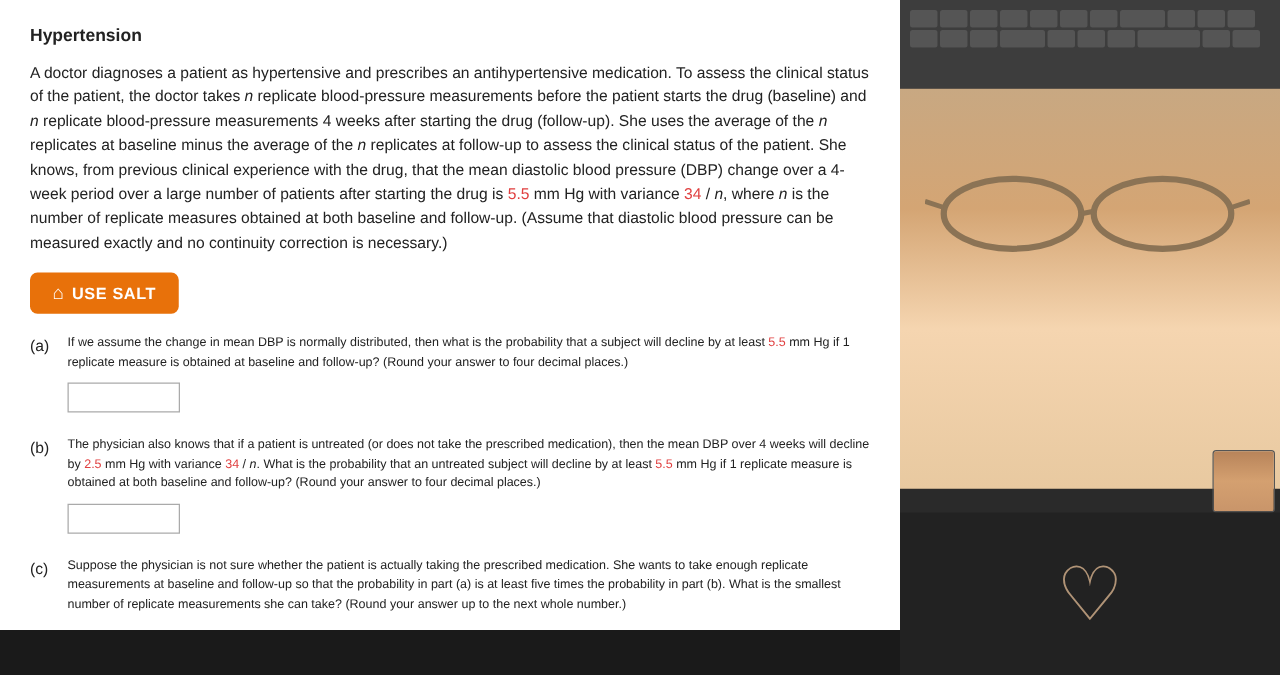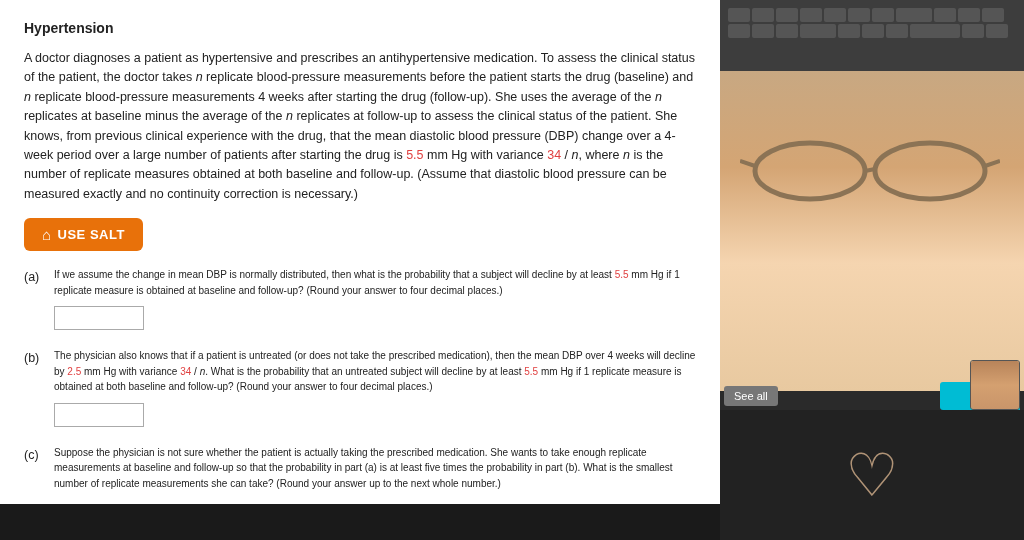--- a/index.html
+++ b/index.html
@@ -350,24 +350,20 @@
 
     <svg class="glasses" viewBox="0 0 260 80" xmlns="http://www.w3.org/2000/svg">
       <ellipse cx="70" cy="40" rx="55" ry="28" fill="none" stroke="#8B7355" stroke-width="5"></ellipse>
       <ellipse cx="190" cy="40" rx="55" ry="28" fill="none" stroke="#8B7355" stroke-width="5"></ellipse>
       <line x1="125" y1="40" x2="135" y2="38" stroke="#8B7355" stroke-width="4"></line>
       <line x1="15" y1="35" x2="0" y2="30" stroke="#8B7355" stroke-width="4"></line>
       <line x1="245" y1="35" x2="260" y2="30" stroke="#8B7355" stroke-width="4"></line>
     </svg>
   </div>
 
-  <div style="position:absolute; bottom:130px; left:0; right:0; display:flex; justify-content:space-between; align-items:center; padding: 0 4px;">
-    <button class="see-all-btn">See all</button>
-    <div class="teal-bar"></div>
-  </div>
 
   <div class="profile-pic">
     <div class="profile-pic-inner"></div>
   </div>
 
   <div class="text-overlay">
     <span>del? (Use a <strong class="bold-text">normal</strong><br>a comma separated list<br>ution with <strong class="bold-text">parameters</strong>...</span>
   </div>
 
   <div class="heart-area">

